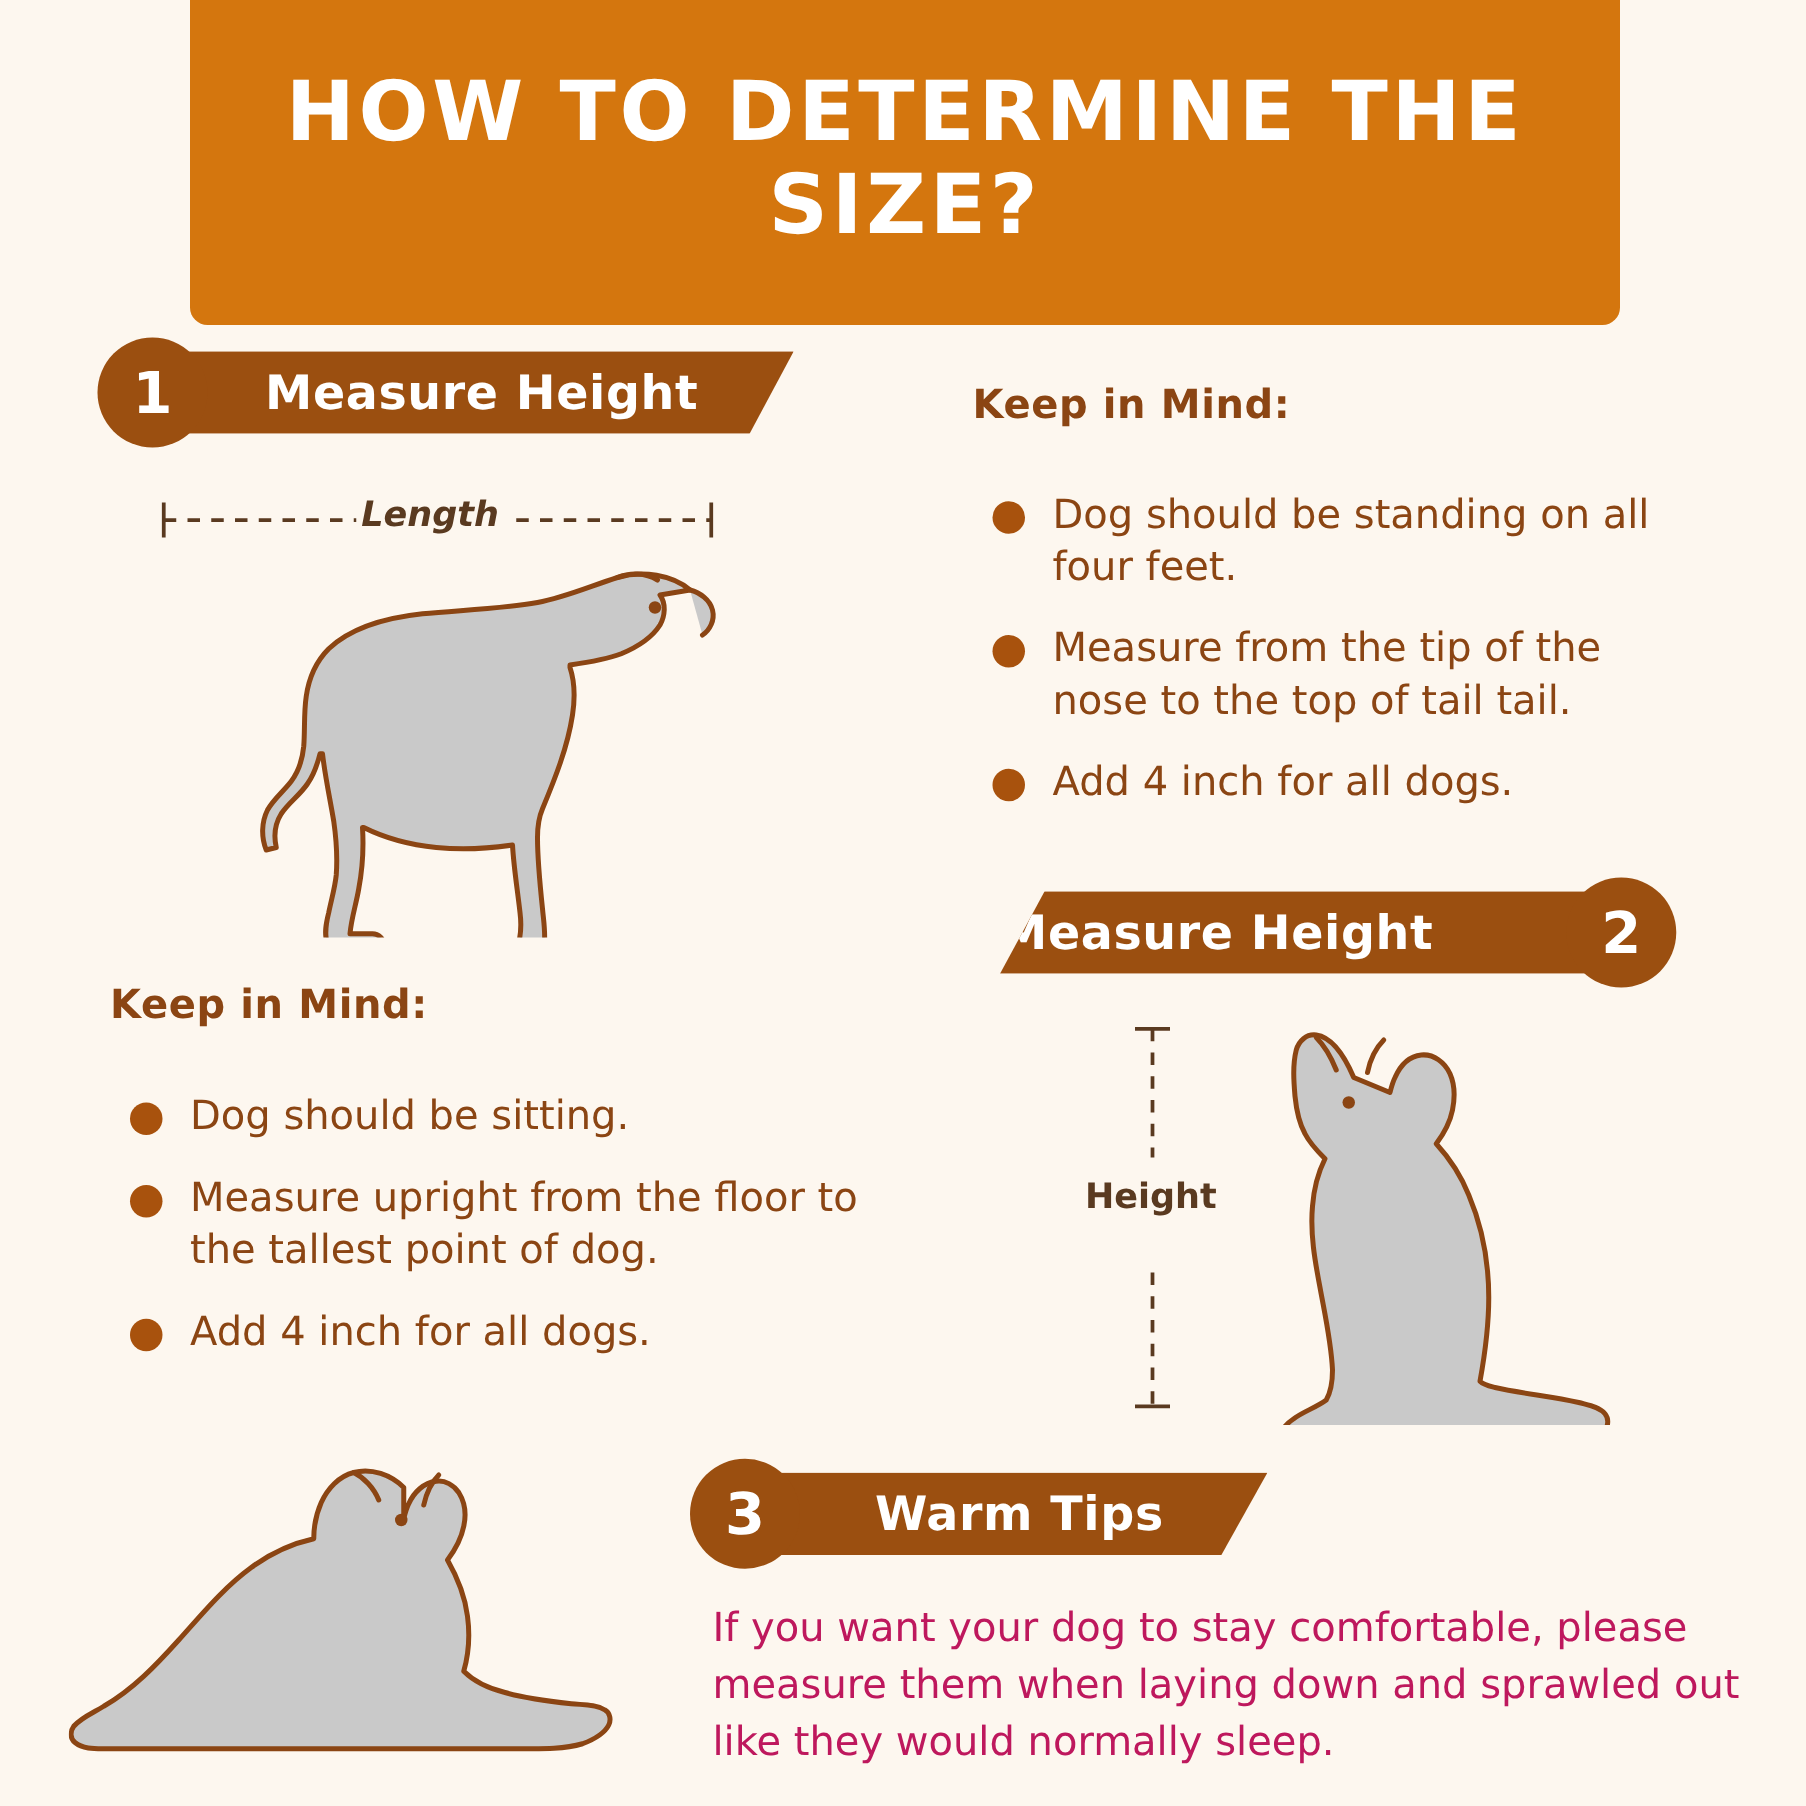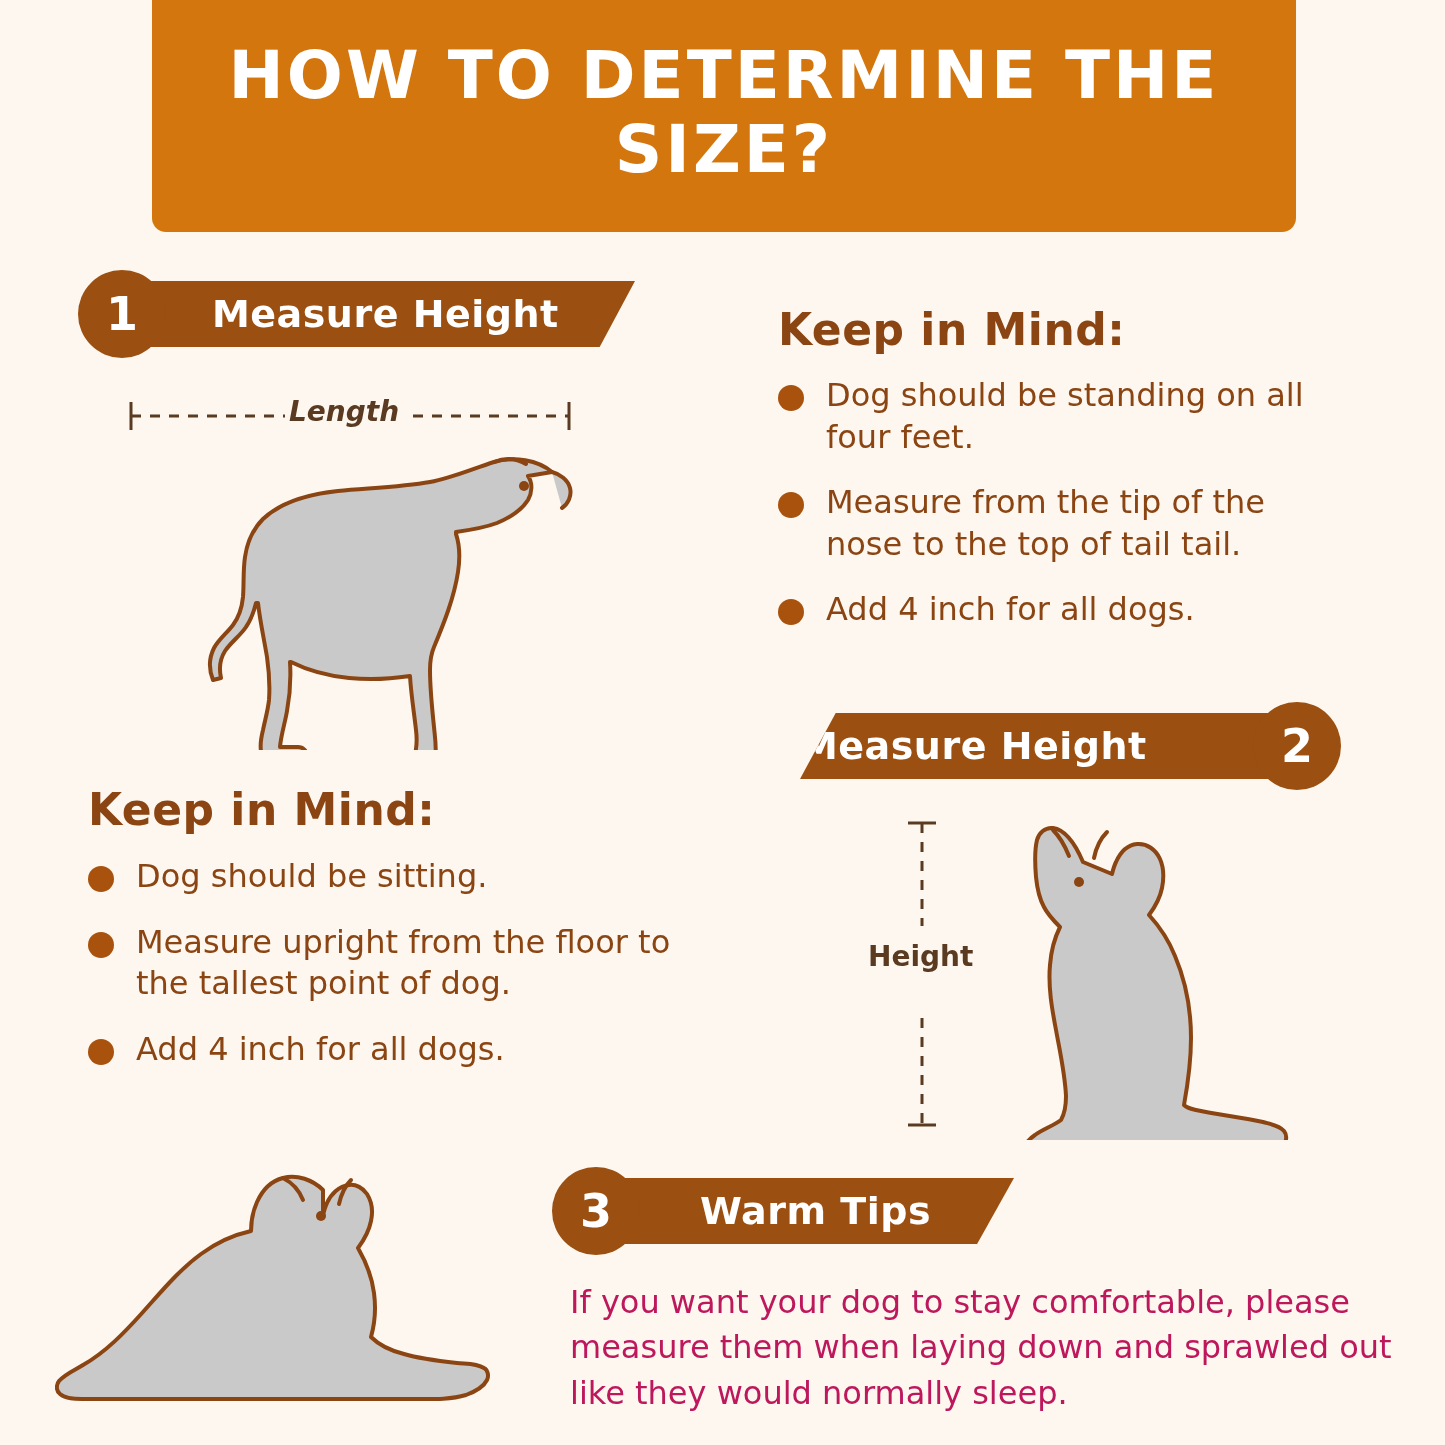--- a/index.html
+++ b/index.html
@@ -19,21 +19,21 @@
     width: 1445px;
     height: 1445px;
   }
 
   
   .header-banner {
     position: absolute;
     left: 152px;
     top: 0;
     width: 1144px;
-    height: 232px;
+    height: 260px;
     background: #d4760e;
     border-radius: 0 0 14px 14px;
     display: flex;
     align-items: center;
     justify-content: center;
     text-align: center;
   }
   .header-title {
     color: #ffffff;
     font-family: "DejaVu Sans", sans-serif;
@@ -106,27 +106,27 @@
     padding-left: 96px;
     box-sizing: border-box;
   }
   #circle3 { left: 552px; top: 1167px; }
 
   
   .kim-heading {
     position: absolute;
     color: #8b4513;
     font-weight: bold;
-    font-size: 44px;
+    font-size: 32px;
     letter-spacing: 0.5px;
   }
   .kim-list {
     position: absolute;
     list-style: none;
-    margin: 0;
+    margin: 16px;
     padding: 0;
   }
   .kim-item {
     display: flex;
     align-items: flex-start;
     margin-bottom: 24px;
   }
   .bullet {
     flex: 0 0 auto;
     width: 26px;

